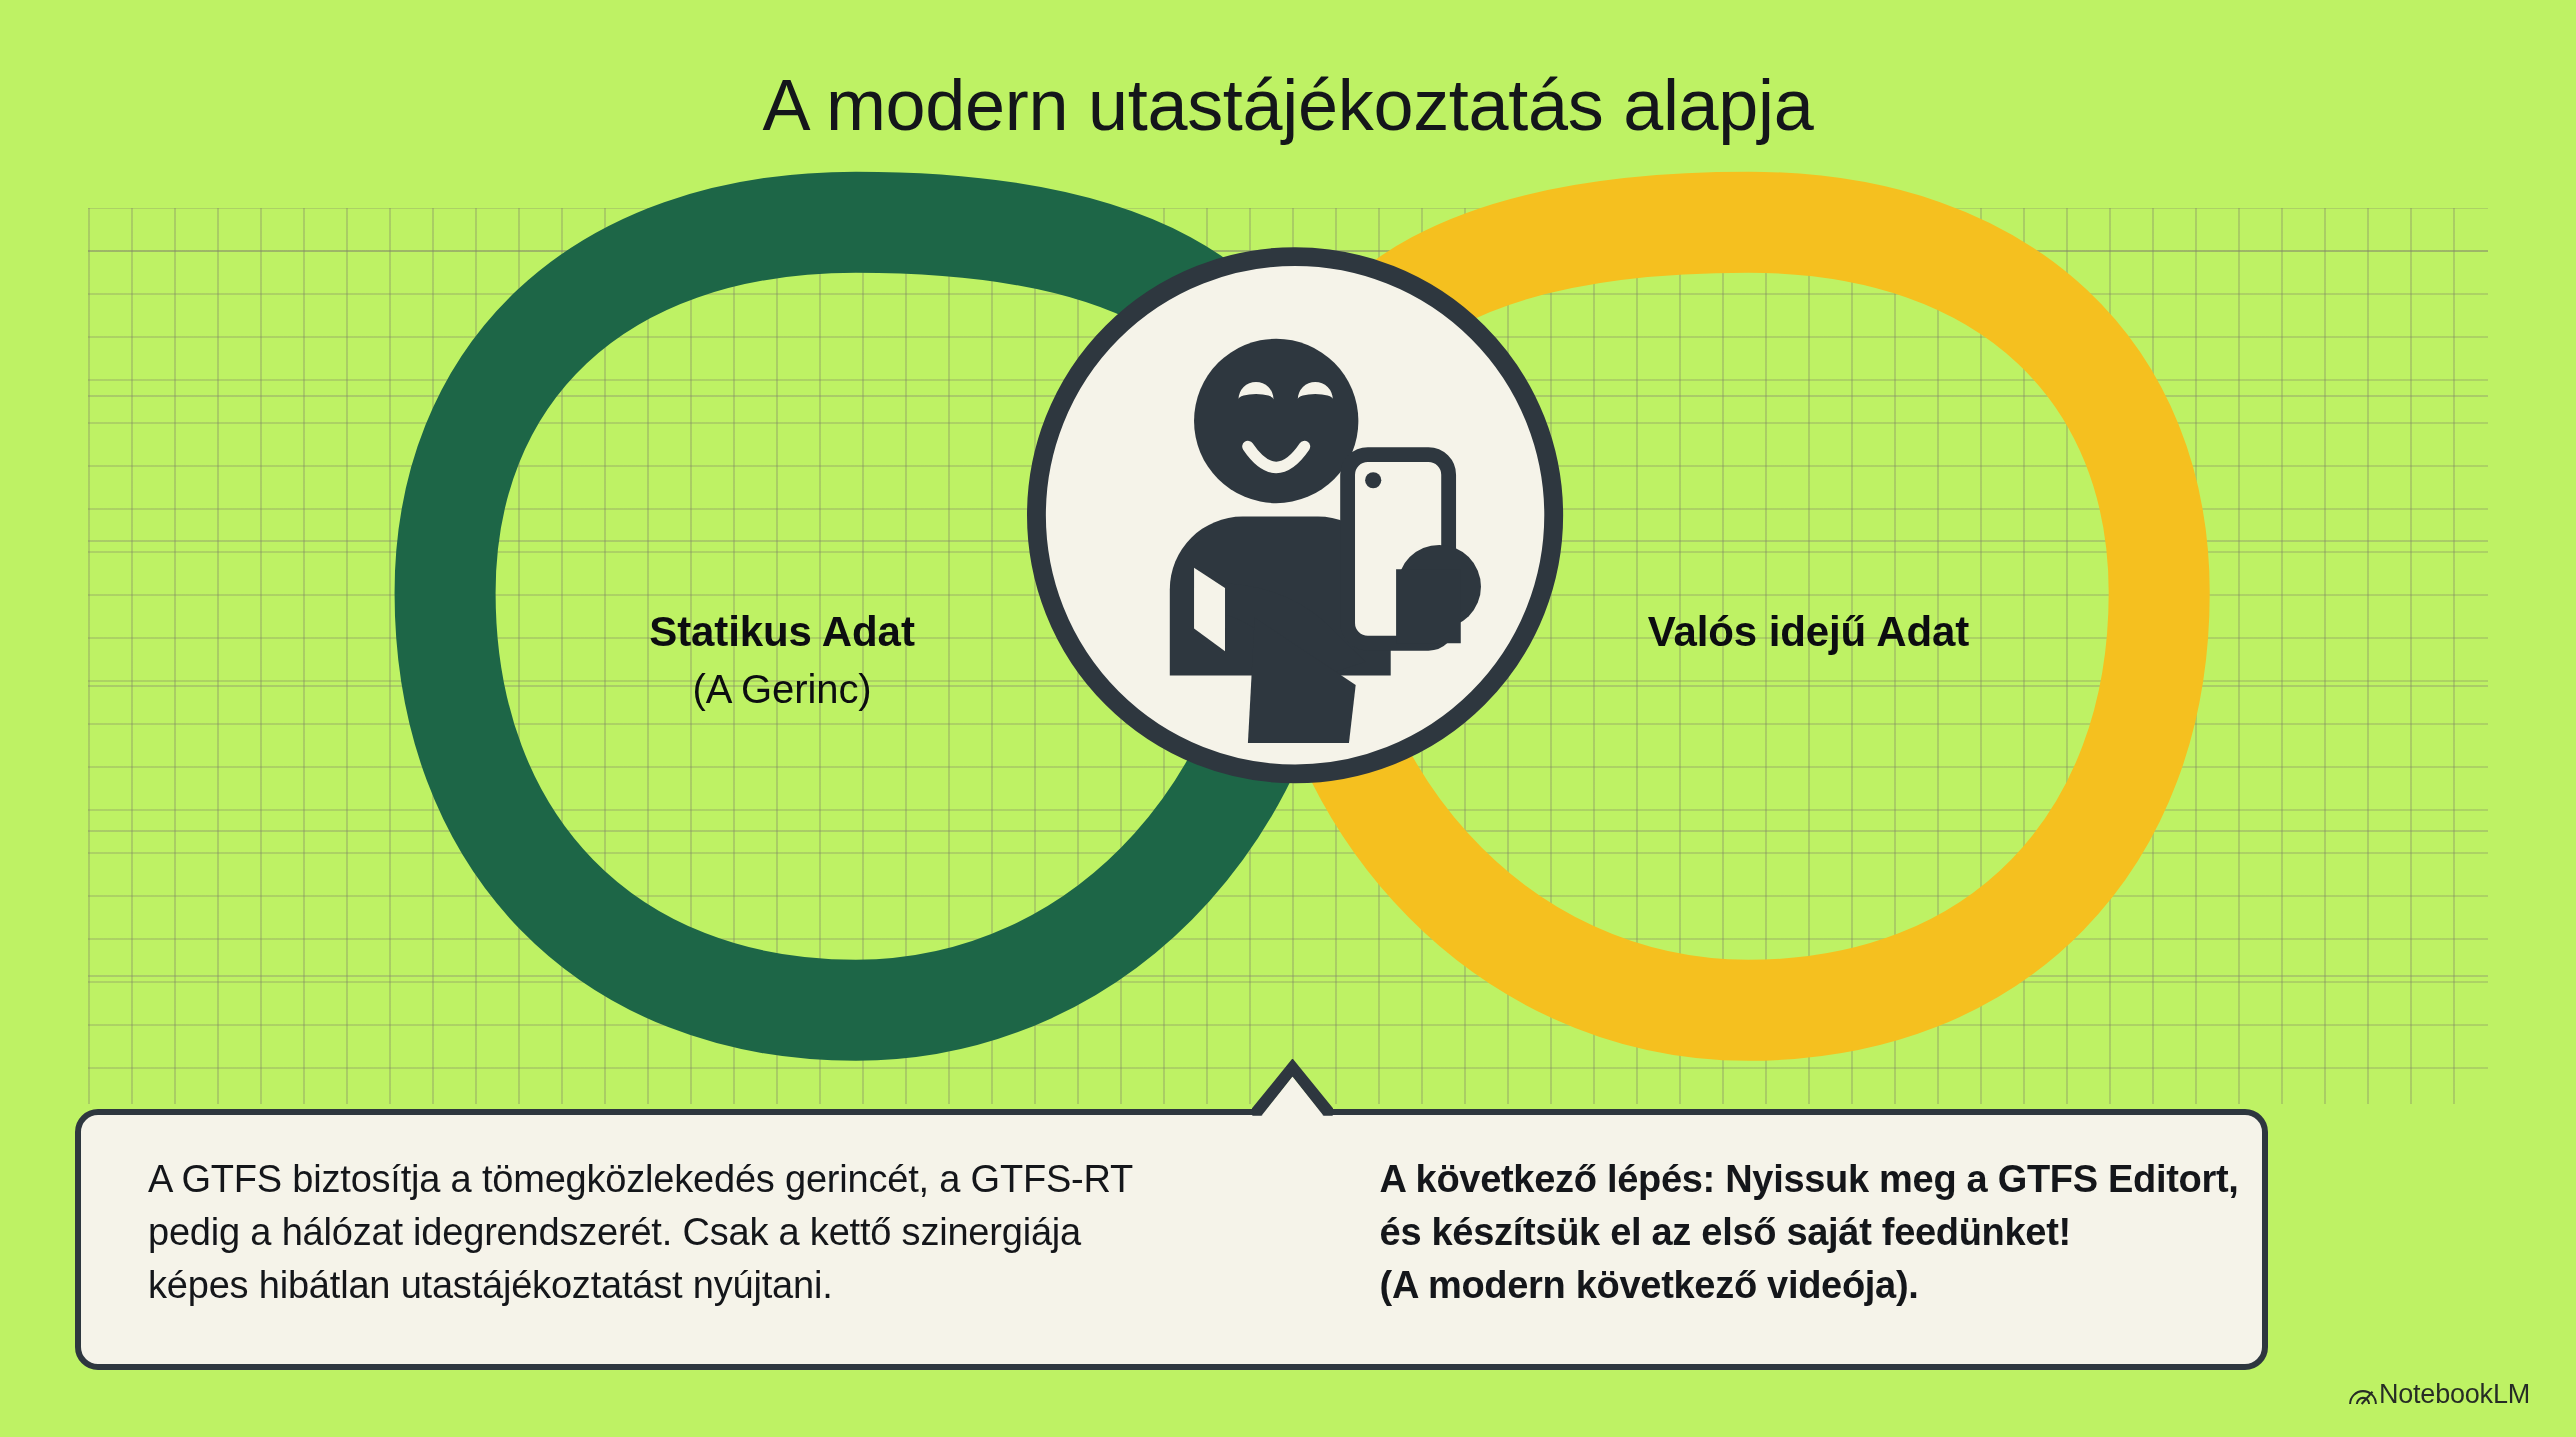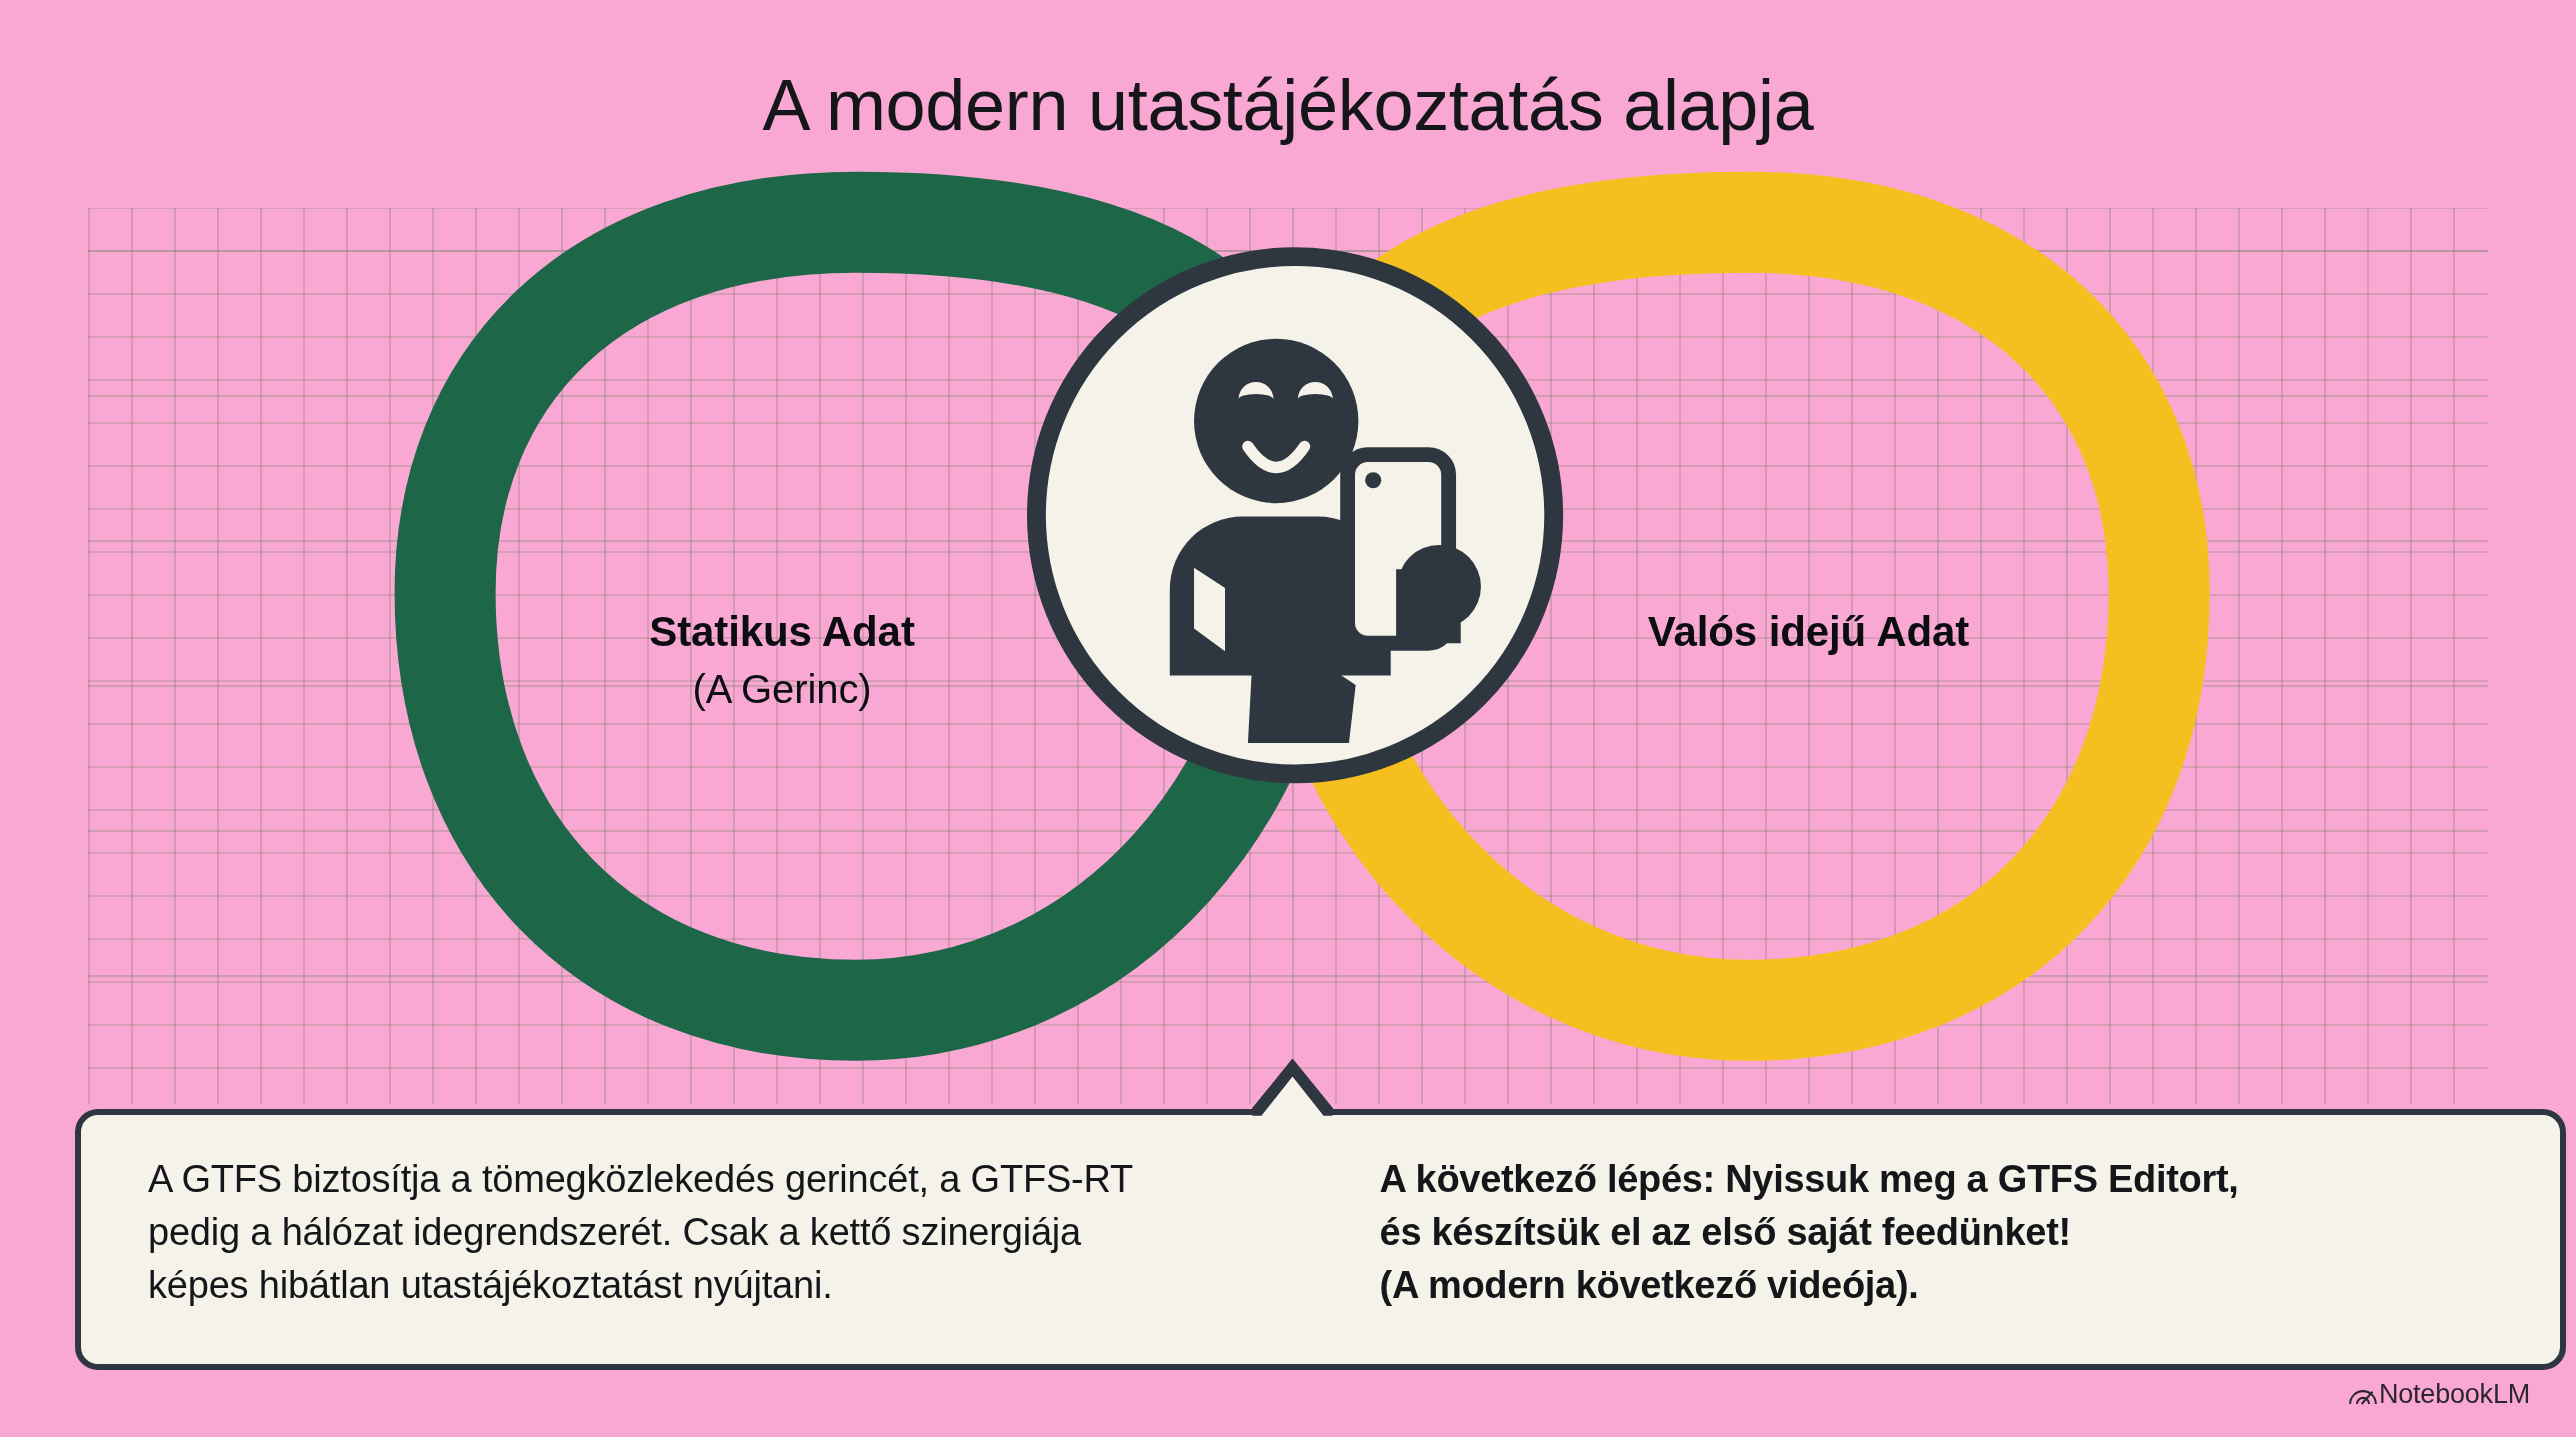--- a/index.html
+++ b/index.html
@@ -7,21 +7,21 @@
     padding: 0;
     background: #F4F2E7;
   }
   body {
     font-family: "Liberation Sans", sans-serif;
   }
   #stage {
     position: relative;
     width: 2576px;
     height: 1438px;
-    background: #f9a8d4;
+    background: #bef264;
     overflow: hidden;
   }
 
   
   #grid {
     position: absolute;
     left: 88px;
     top: 208px;
     width: 2400px;
     height: 896px;
@@ -89,21 +89,21 @@
     letter-spacing: -0.1px;
   }
   #label-left  { left: 546px;  top: 606px; width: 472px; }
   #label-right { left: 1532px; top: 606px; width: 553px; }
 
   
   #callout {
     position: absolute;
     left: 75px;
     top: 1109px;
-    width: 2491px;
+    width: 2193px;
     height: 261px;
     box-sizing: border-box;
     border: 6px solid #2E373F;
     border-radius: 23px;
     background: #F5F3E9;
   }
   #callout-pointer {
     position: absolute;
     left: 1252px;
     top: 1059px;

